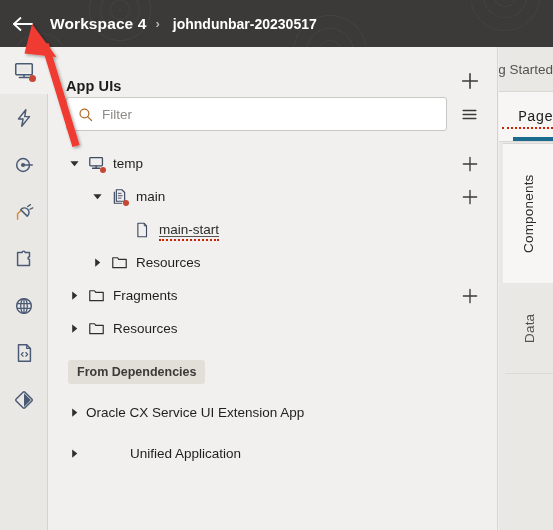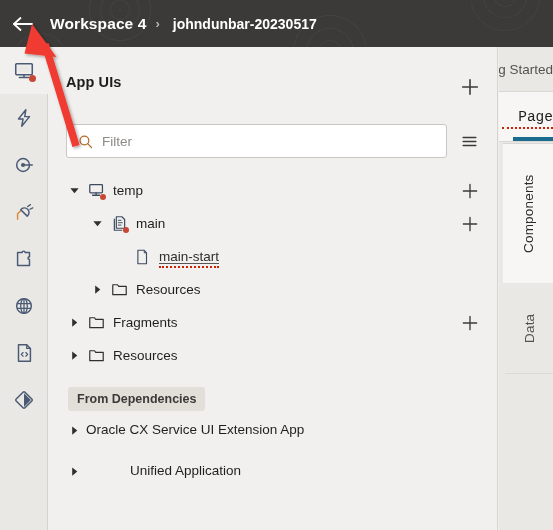--- a/index.html
+++ b/index.html
@@ -66,23 +66,22 @@
   }
 
   
   .panel {
     position: absolute; left: 48px; top: 47px;
     width: 450px; height: 483px;
     background: #f1f0ee;
     border-right: 1px solid #d6d4d0;
   }
   .panel-head {
-    height: 47px; display: flex; align-items: flex-start;
+    height: 47px; display: flex; align-items: flex-end;
     padding: 0 14px 0 18px;
-    margin-top: 27px;
   }
   .panel-title {
     font-size: 14.5px; font-weight: bold; color: #1d1d1b;
     letter-spacing: 0.1px;
   }
   .spacer { flex: 1; }
   .plus-btn {
     width: 26px; height: 26px; display: flex;
     align-items: center; justify-content: center;
     color: #3a3a38;
@@ -153,21 +152,21 @@
   .squiggle::after {
     background: none;
     border-bottom: 2px dotted #cc2200;
   }
   .badge-row { height: 34px; display: flex; align-items: center; padding-left: 20px; }
   .badge {
     background: #e2dfd8; color: #3b3a38;
     font-size: 12.5px; font-weight: bold;
     padding: 5px 9px; border-radius: 3px; text-align: center;
   }
-  .dep-row { height: 35px; display: flex; align-items: flex-start; }
+  .dep-row { height: 35px; display: flex; align-items: center; }
   .dep-label { font-size: 13.5px; color: #1f1f1d; margin-left: 4px; }
 
   
   .right {
     position: absolute; left: 499px; top: 47px;
     width: 54px; height: 483px;
     background: #e9e8e5;
   }
   .rt-top {
     height: 45px; border-bottom: 1px solid #d9d7d3;

